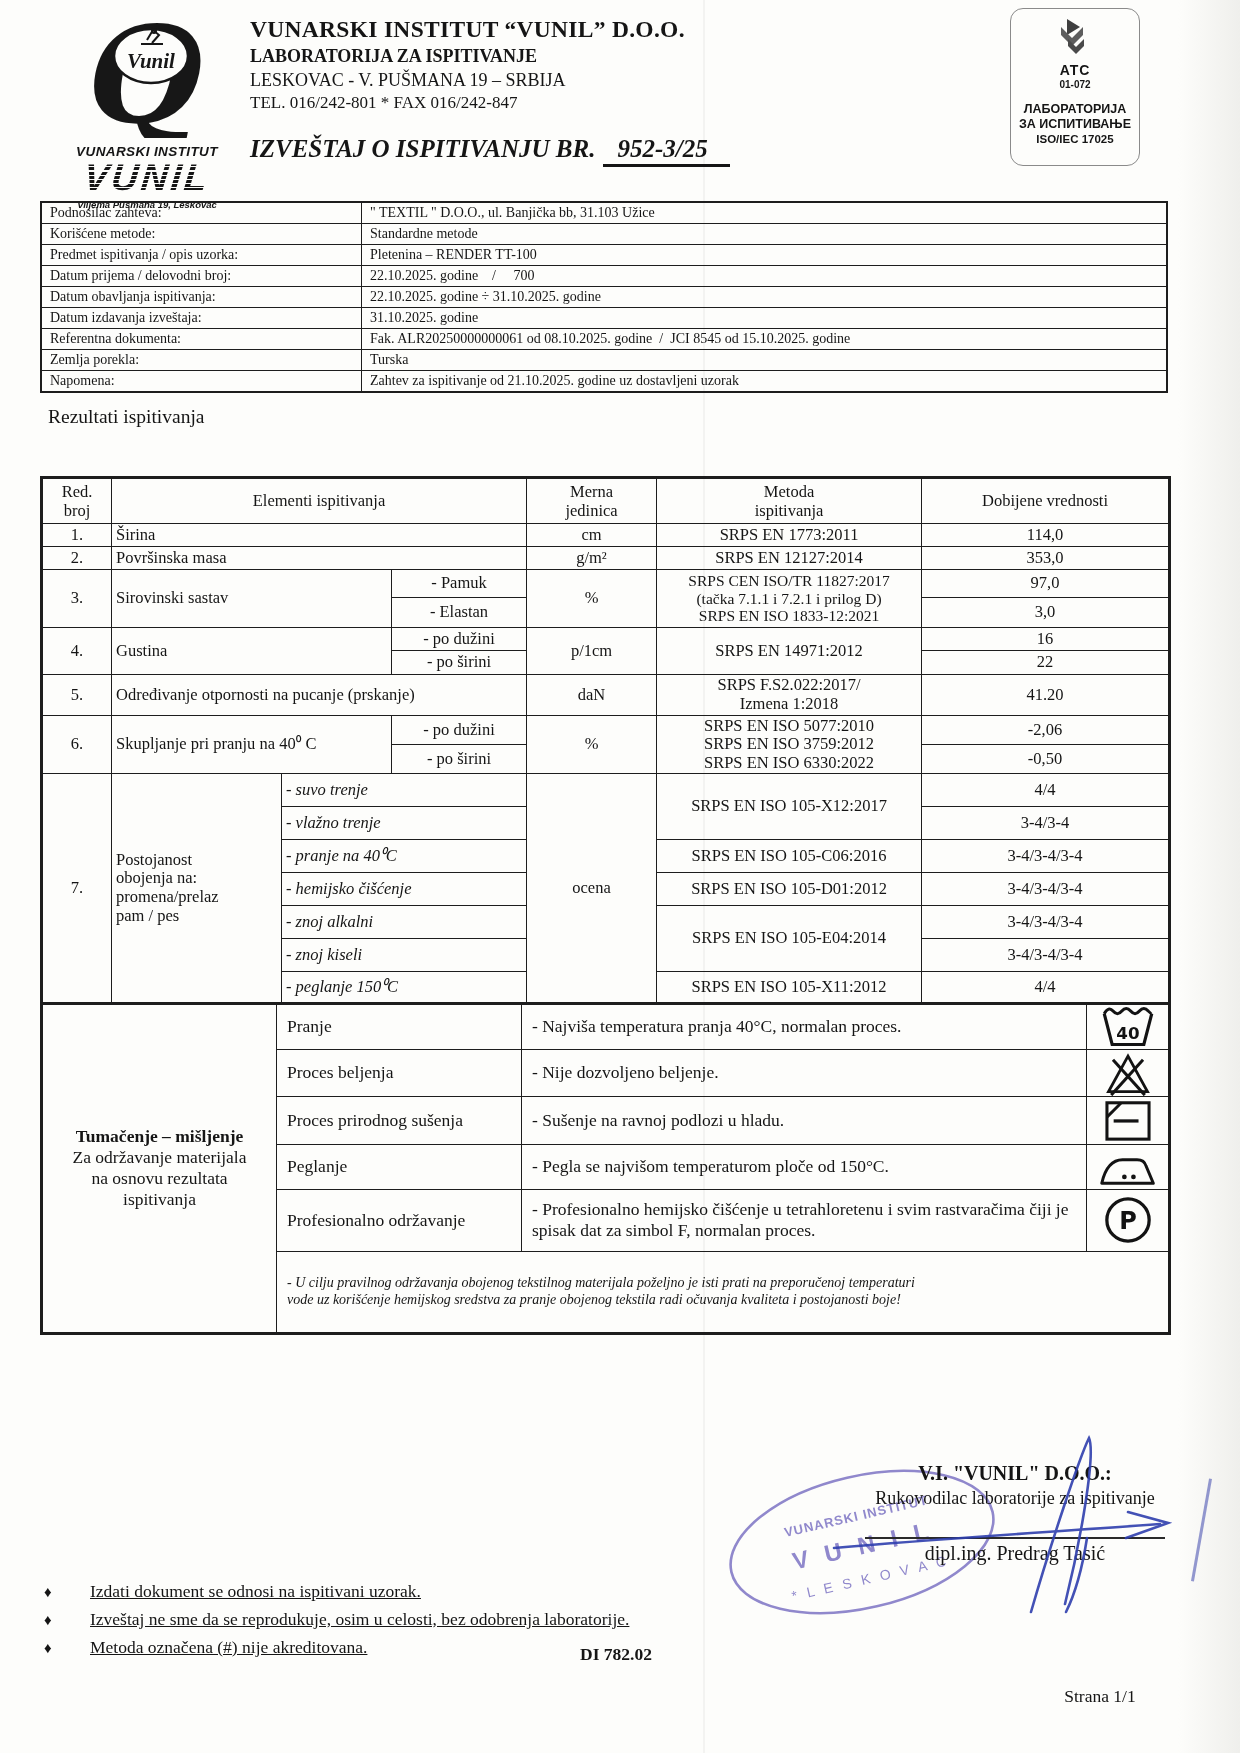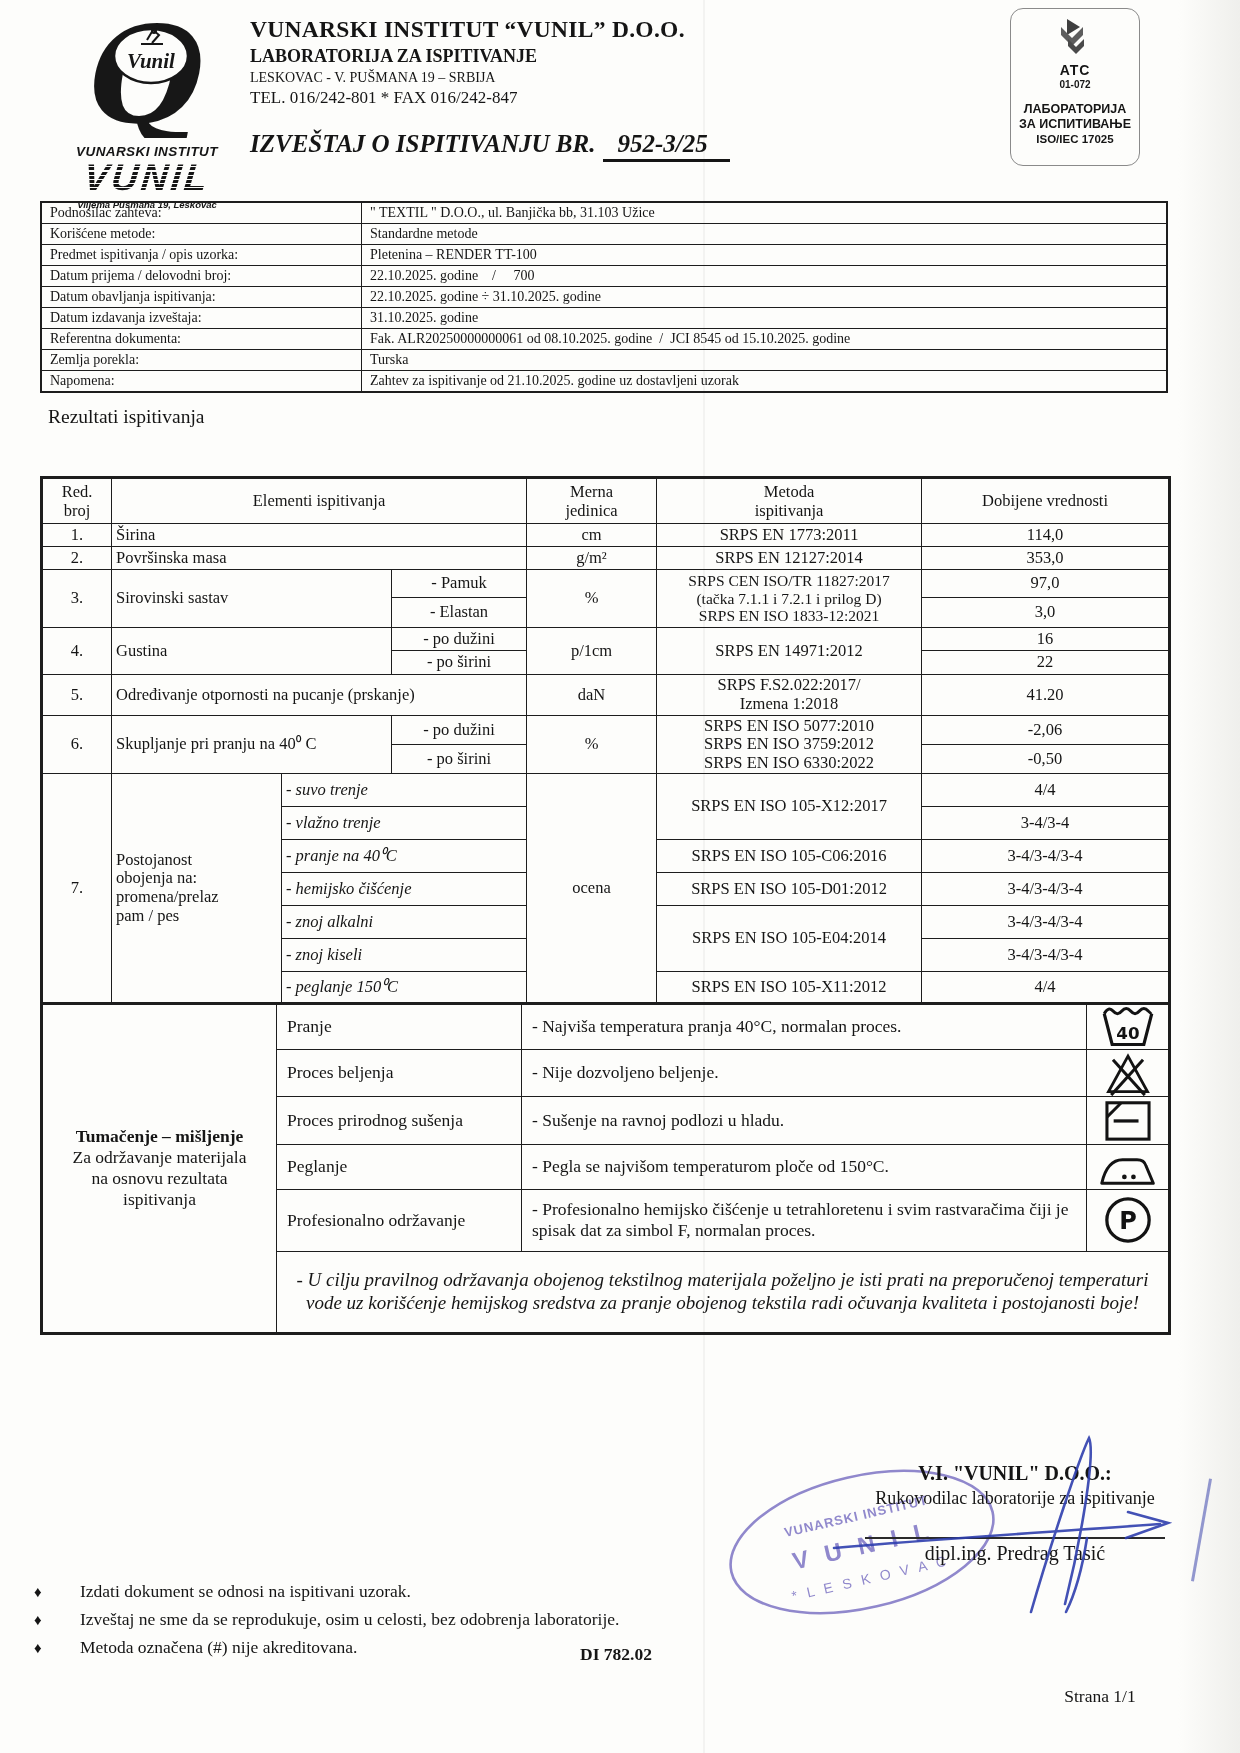--- a/index.html
+++ b/index.html
@@ -12,21 +12,21 @@
   .logo-block{position:absolute;left:52px;top:10px;width:190px;text-align:center;}
   .logo-inst{font-family:"Liberation Sans",sans-serif;font-weight:700;font-style:italic;font-size:13.5px;letter-spacing:.4px;margin-top:2px;}
   .logo-brand{display:inline-block;position:relative;font-family:"Liberation Sans",sans-serif;font-weight:700;font-style:italic;
     font-size:37px;letter-spacing:3px;line-height:1;transform:skewX(-6deg);}
   .logo-brand::after{content:"";position:absolute;inset:0;
     background:repeating-linear-gradient(180deg,transparent 0 3px,#fdfdfb 3px 4.2px);}
   .logo-addr{font-family:"Liberation Sans",sans-serif;font-weight:700;font-style:italic;font-size:9.5px;margin-top:3px;}
   .center-head{position:absolute;left:250px;top:16px;width:640px;text-align:left;}
   .org{font-size:23.5px;font-weight:700;letter-spacing:.3px;}
   .lab{font-size:18px;font-weight:700;margin-top:3px;}
-  .addr{font-size:14px;margin-top:3px;}
+  .addr{font-size:18px;margin-top:3px;}
   .tel{font-size:17px;margin-top:2px;}
   .report-line{margin-top:22px;font-size:25px;font-weight:700;font-style:italic;white-space:nowrap;}
   .report-no{display:inline-block;border-bottom:3px solid #151515;padding:0 22px 1px 14px;margin-left:8px;}
   .atc-badge{position:absolute;left:1010px;top:8px;width:130px;height:158px;border:1.6px solid #8a8a8a;border-radius:13px;
     text-align:center;padding-top:10px;box-sizing:border-box;font-family:"Liberation Sans",sans-serif;}
   .atc-name{font-weight:700;font-size:14px;letter-spacing:1px;margin-top:1px;}
   .atc-code{font-size:10px;margin-top:1px;font-weight:bold;}
   .atc-lab{font-size:12.5px;font-weight:700;line-height:1.2;margin-top:12px;}
   .atc-iso{font-size:11.5px;font-weight:700;margin-top:1px;}
 
@@ -47,35 +47,35 @@
   .sub{text-align:center;padding-left:9px;margin-top:12px;}
   .sub7{text-align:left;padding-left:14px;font-style:italic;}
   .met{font-size:15.5px;}
 
   
   .care{position:absolute;left:40px;top:1002px;width:1128px;border:3px solid #1d1d1d;border-top-width:2px;font-size:17.5px;table-layout:fixed;}
   .care td{border:1.5px solid #1d1d1d;padding:0 10px;line-height:1.2;vertical-align:middle;overflow:hidden;}
   .care-left{text-align:center;line-height:1.3;}
   .care-left .t{font-weight:700;}
   .care-ico{text-align:center;padding:0 2px;}
-  .care-note{font-style:italic;text-align:center;font-size:19px;line-height:1.55;}
+  .care-note{font-style:italic;text-align:left;font-size:14px;line-height:1.55;}
   .icon svg{display:block;margin:0 auto;}
 
   
   .sig{position:absolute;left:850px;top:1462px;width:330px;text-align:center;z-index:3;}
   .sig-co{font-size:20px;font-weight:700;}
   .sig-role{font-size:18px;margin-top:3px;}
   .sig-line{width:300px;margin:28px auto 3px;border-bottom:2px solid #2a2a2a;}
   .sig-name{font-size:20px;}
   .stamp{position:absolute;left:712px;top:1458px;z-index:2;opacity:.85;}
   .strokes{position:absolute;left:828px;top:1426px;z-index:4;pointer-events:none;}
   .stray{position:absolute;left:1200px;top:1478px;width:2.5px;height:104px;background:#5a63b8;opacity:.65;transform:rotate(10deg);}
 
   
-  .bullets{position:absolute;left:34px;top:1580px;font-size:17.5px;}
+  .bullets{position:absolute;left:44px;top:1580px;font-size:17.5px;text-decoration:underline;}
   .bullet{margin-bottom:5px;line-height:22px;}
   .diamond{display:inline-block;width:46px;font-size:15px;}
   .doc-code{position:absolute;left:516px;top:1644px;width:200px;text-align:center;font-weight:700;font-size:17.5px;}
   .page-no{position:absolute;left:998px;top:1686px;width:204px;text-align:center;font-size:17.5px;}
 </style>
 </head>
 <body>
 
 <div class="page">
   <div class="fold"></div>

